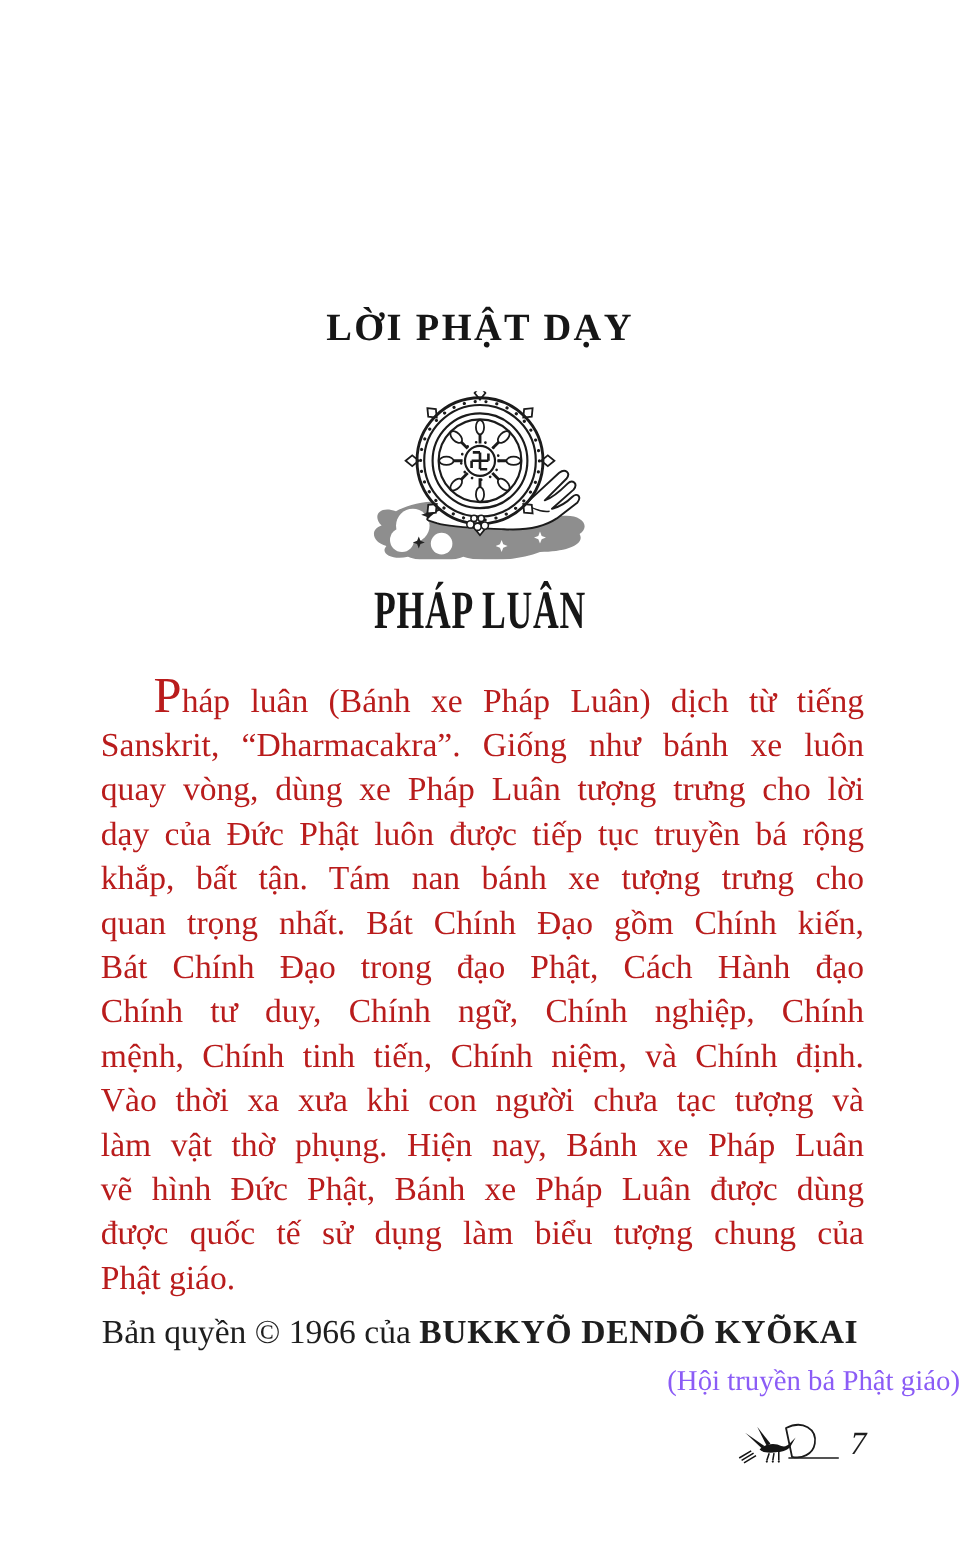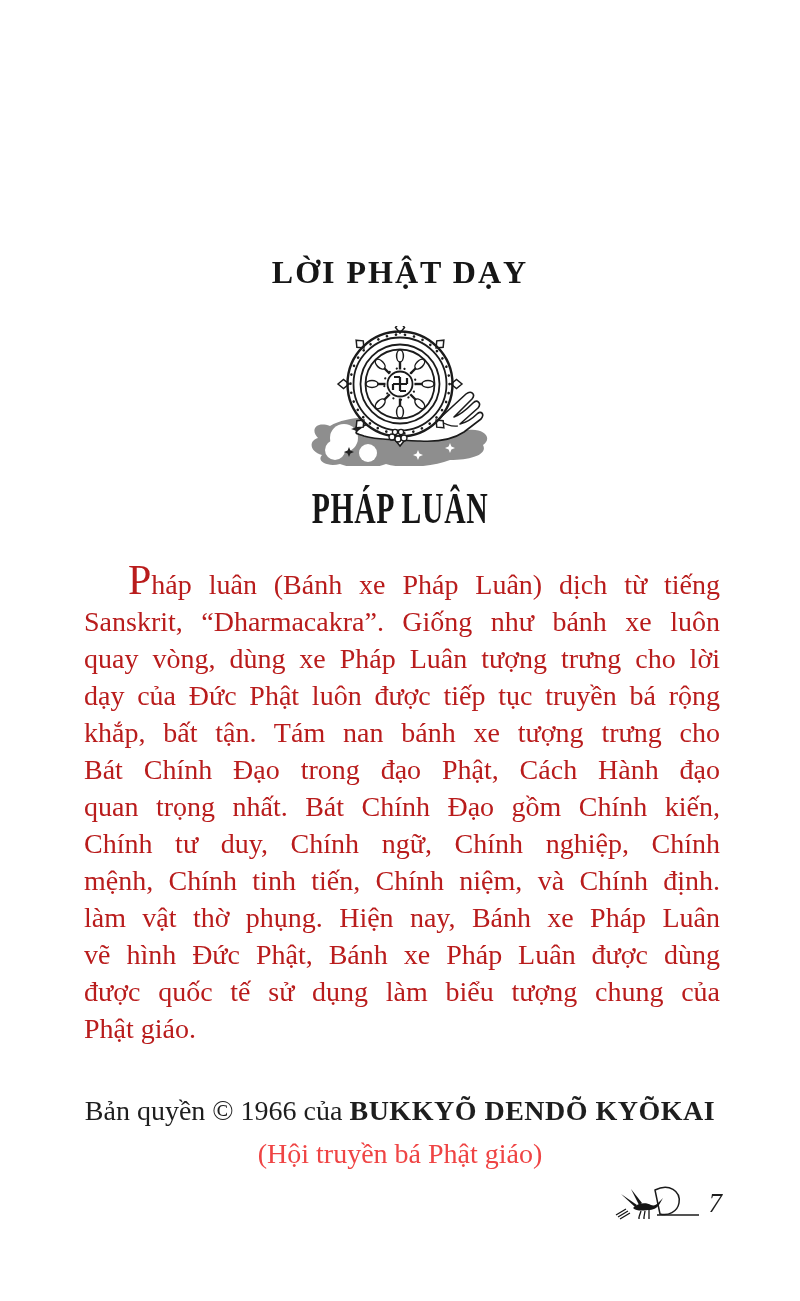--- a/index.html
+++ b/index.html
@@ -68,23 +68,23 @@
     margin: 0;
     text-align: center;
     font-size: 28px;
     color: #1e1e1e;
   }
   .copyright b { font-weight: 700; letter-spacing: 0.5px; }
   .copyright-sub {
     position: absolute;
     top: 1138px; left: 0; right: 0;
     margin: 0;
-    text-align: center;
-    font-size: 28px;
-    color: #ef4444;
+    text-align: right;
+    font-size: 24px;
+    color: #8b5cf6;
   }
   .footer {
     position: absolute;
     top: 1184px; left: 84px;
     width: 638px;
     display: flex;
     justify-content: flex-end;
     align-items: flex-end;
     gap: 8px;
   }
@@ -178,24 +178,25 @@
   </div>
 
   <h2 class="heading">PHÁP LUÂN</h2>
 
   <div class="body">
       <div class="body-line">Pháp luân (Bánh xe Pháp Luân) dịch từ tiếng</div>
       <div class="body-line">Sanskrit, “Dharmacakra”. Giống như bánh xe luôn</div>
       <div class="body-line">quay vòng, dùng xe Pháp Luân tượng trưng cho lời</div>
       <div class="body-line">dạy của Đức Phật luôn được tiếp tục truyền bá rộng</div>
       <div class="body-line">khắp, bất tận. Tám nan bánh xe tượng trưng cho</div>
+      <div class="body-line">quan trọng nhất. Bát Chính Đạo gồm Chính kiến,</div>
       <div class="body-line">Bát Chính Đạo trong đạo Phật, Cách Hành đạo</div>
-      <div class="body-line">quan trọng nhất. Bát Chính Đạo gồm Chính kiến,</div>
       <div class="body-line">Chính tư duy, Chính ngữ, Chính nghiệp, Chính</div>
       <div class="body-line">mệnh, Chính tinh tiến, Chính niệm, và Chính định.</div>
+      <div class="body-line">Vào thời xa xưa khi con người chưa tạc tượng và</div>
       <div class="body-line">làm vật thờ phụng. Hiện nay, Bánh xe Pháp Luân</div>
       <div class="body-line">vẽ hình Đức Phật, Bánh xe Pháp Luân được dùng</div>
       <div class="body-line">được quốc tế sử dụng làm biểu tượng chung của</div>
       <div class="body-line">Phật giáo.</div>
     </div>
 
   <p class="copyright"><span>Bản quyền © 1966 của </span><b>BUKKYÕ DENDÕ KYÕKAI</b></p>
 
   <p class="copyright-sub">(Hội truyền bá Phật giáo)</p>
 

